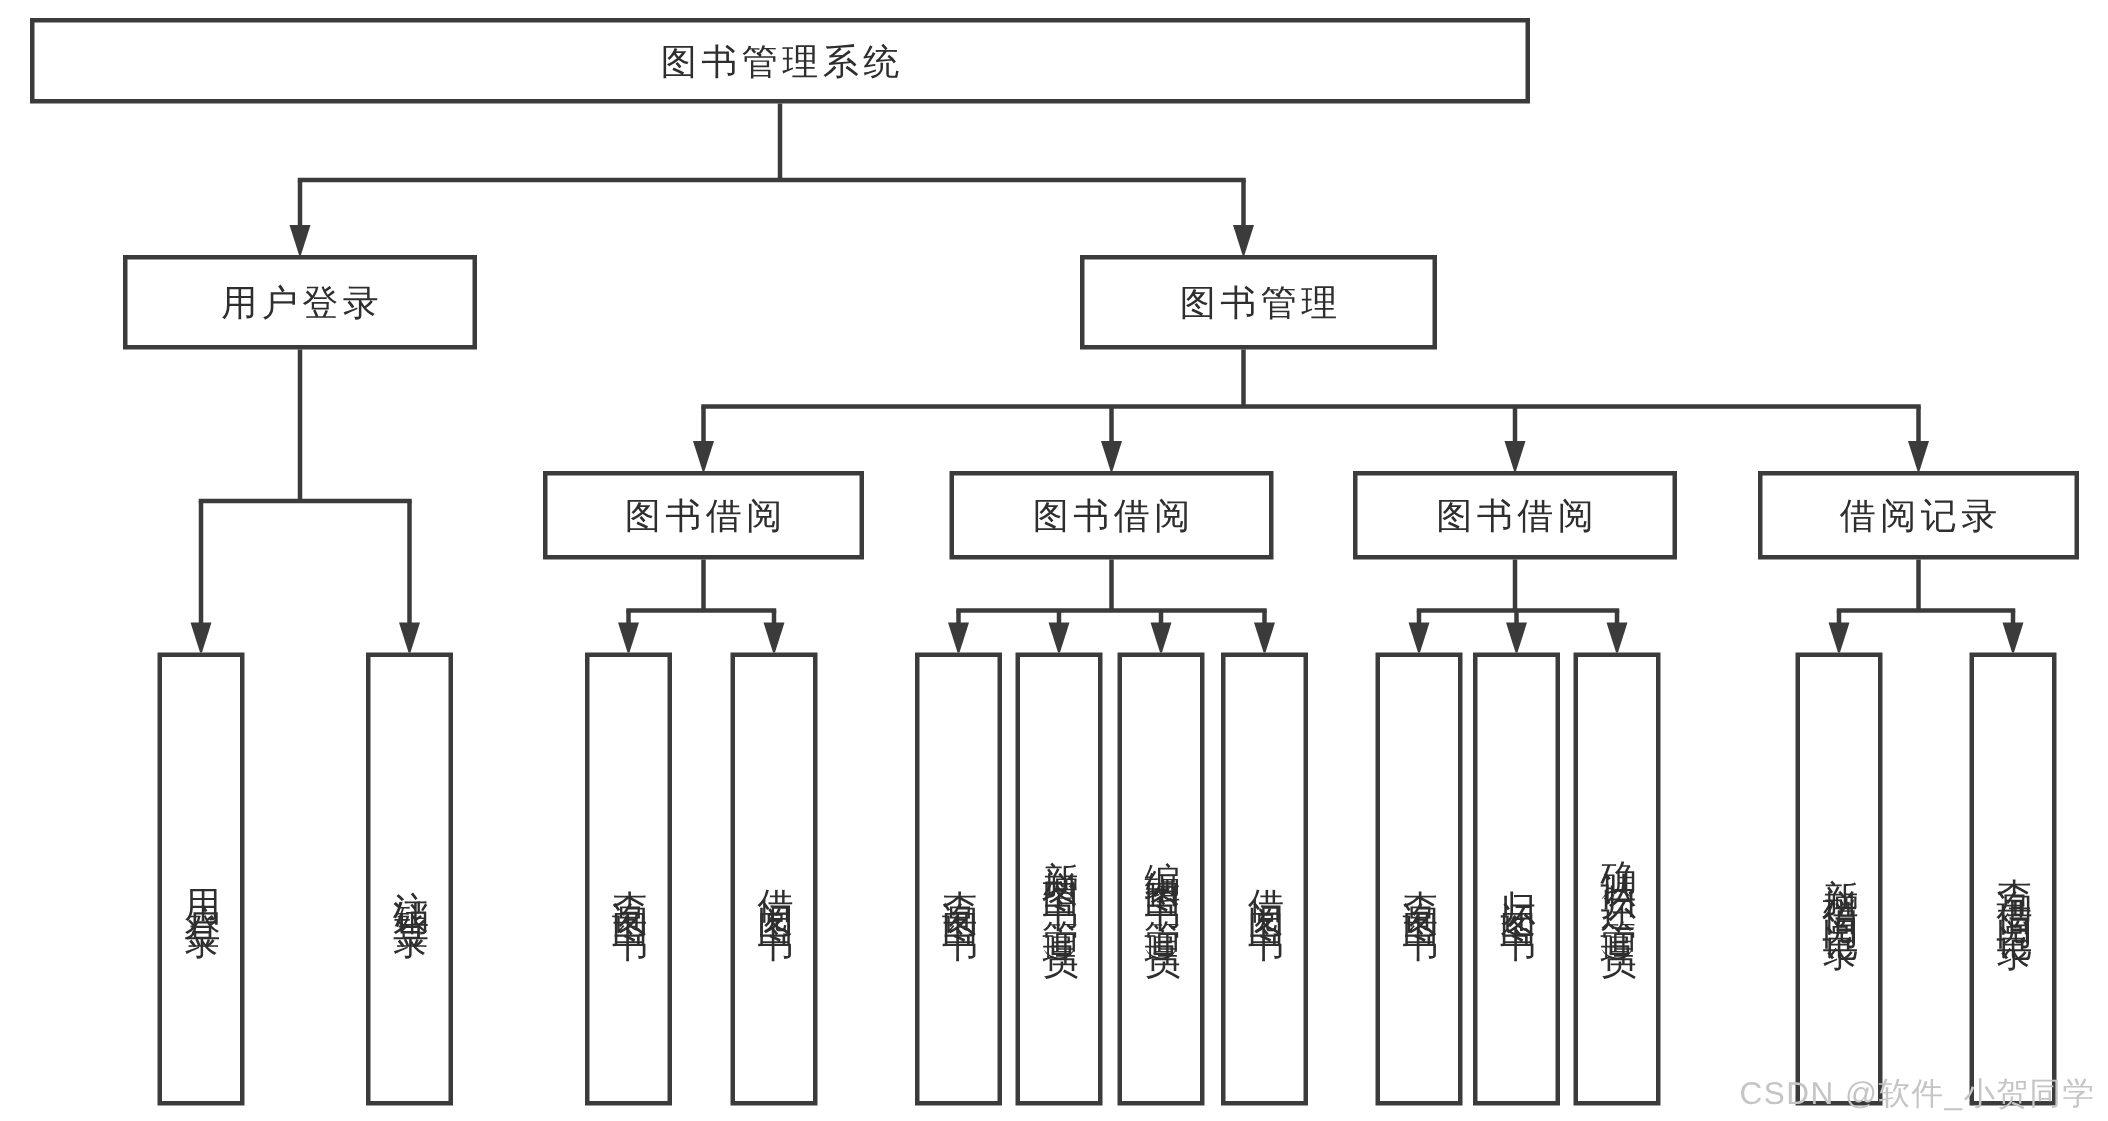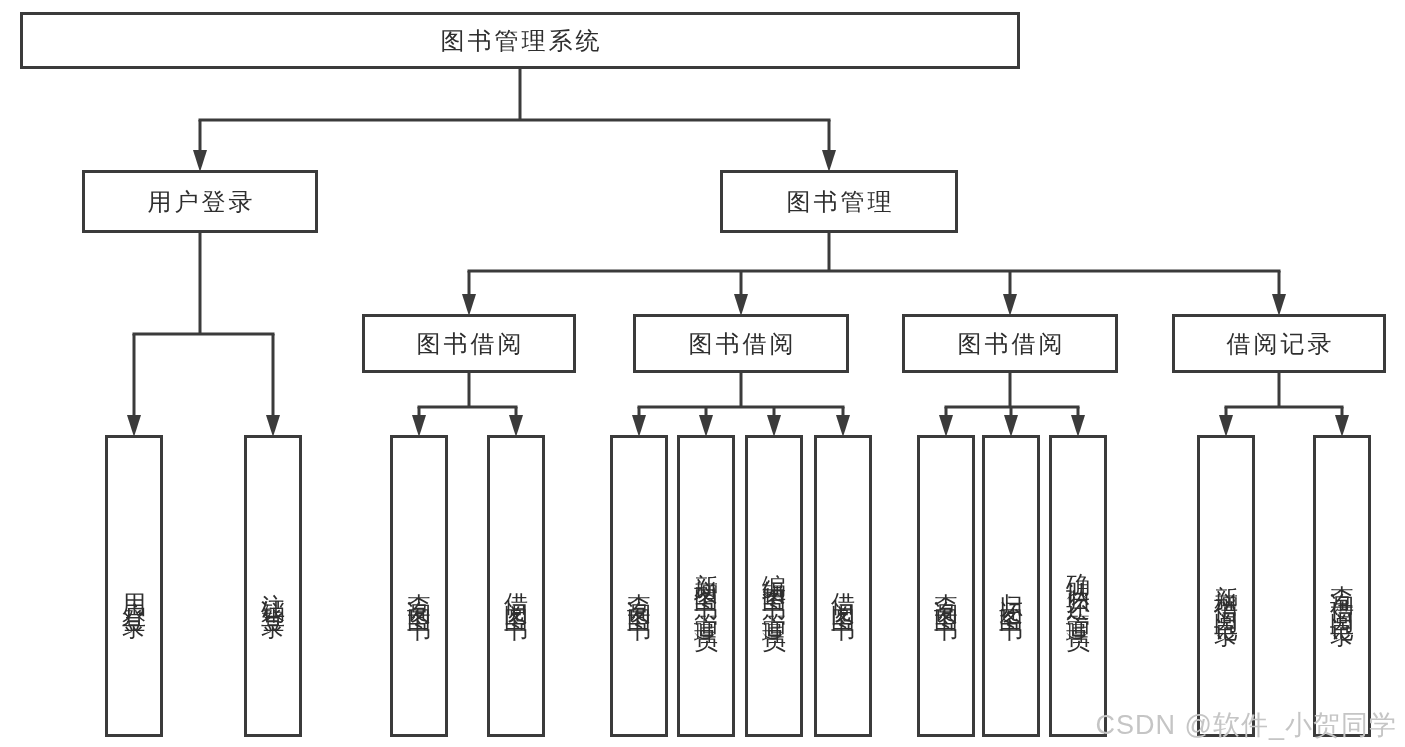--- a/index.html
+++ b/index.html
@@ -58,21 +58,21 @@
   .arrowhead{
     fill:var(--line);
     stroke:none;
   }
   .watermark{
     position:absolute;
     right:8px;
     bottom:4px;
     z-index:10;
     color:var(--watermark);
-    font-size:27px;
+    font-size:21px;
     letter-spacing:1px;
     white-space:nowrap;
   }
 </style>
 </head>
 <body>
 
 <div id="diagram">
   <svg id="wires" xmlns="http://www.w3.org/2000/svg" viewBox="0 0 1405 747">
       <line x1="520" y1="67" x2="520" y2="120" class="wire"></line>

